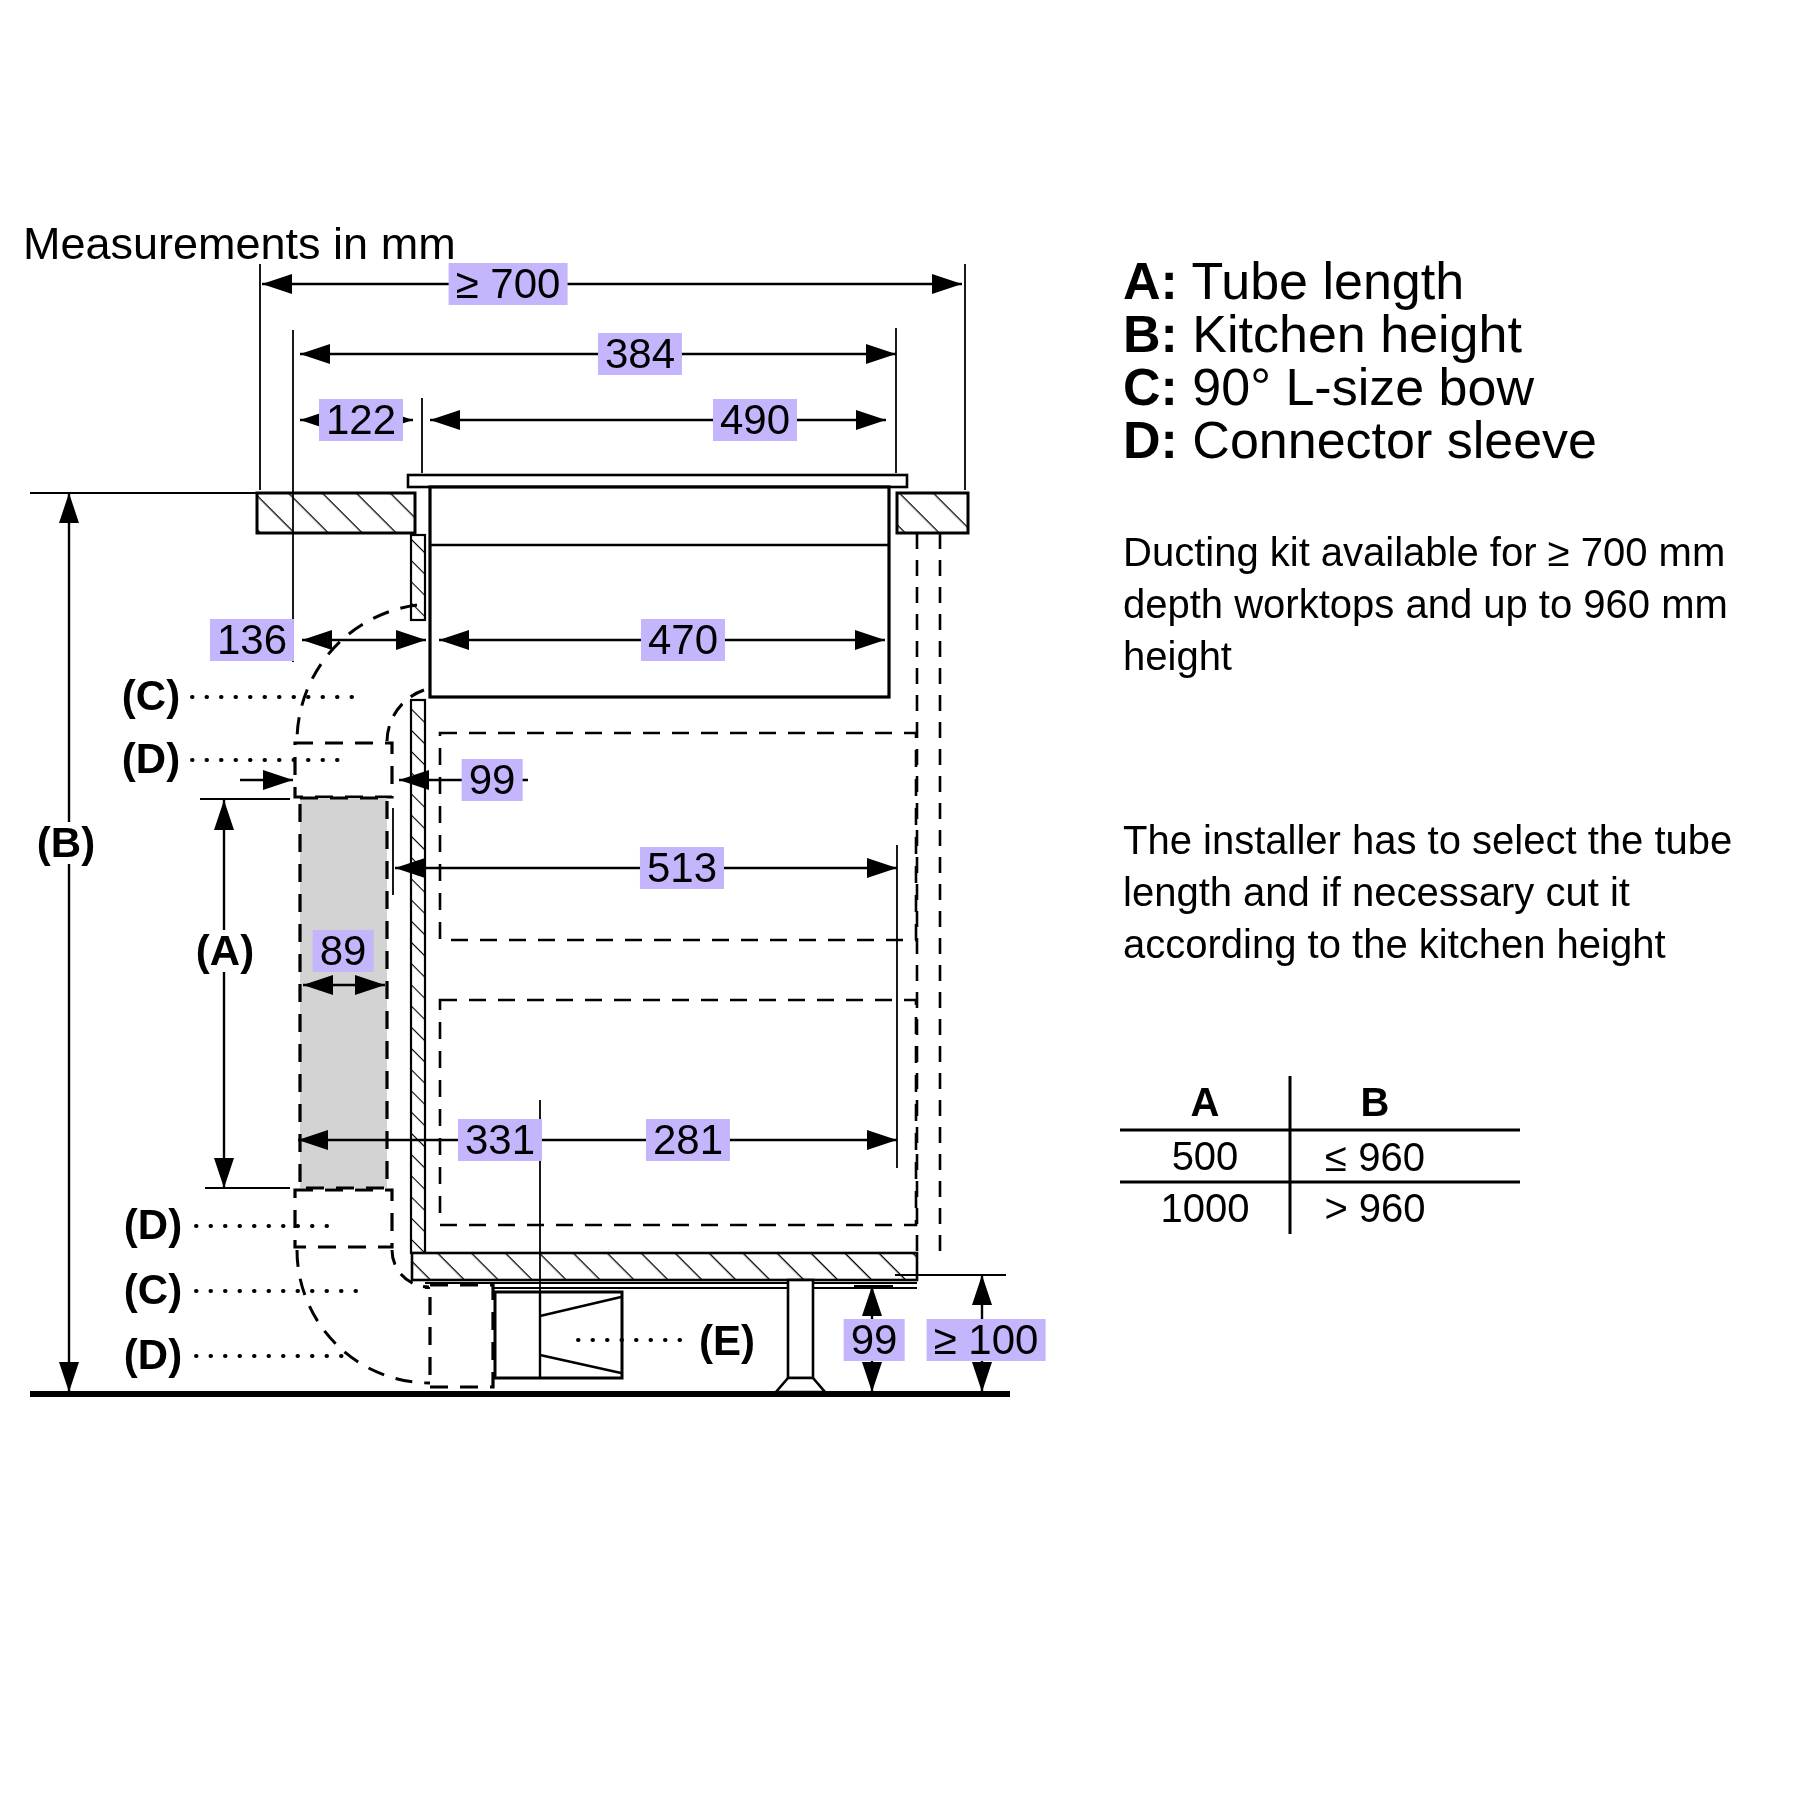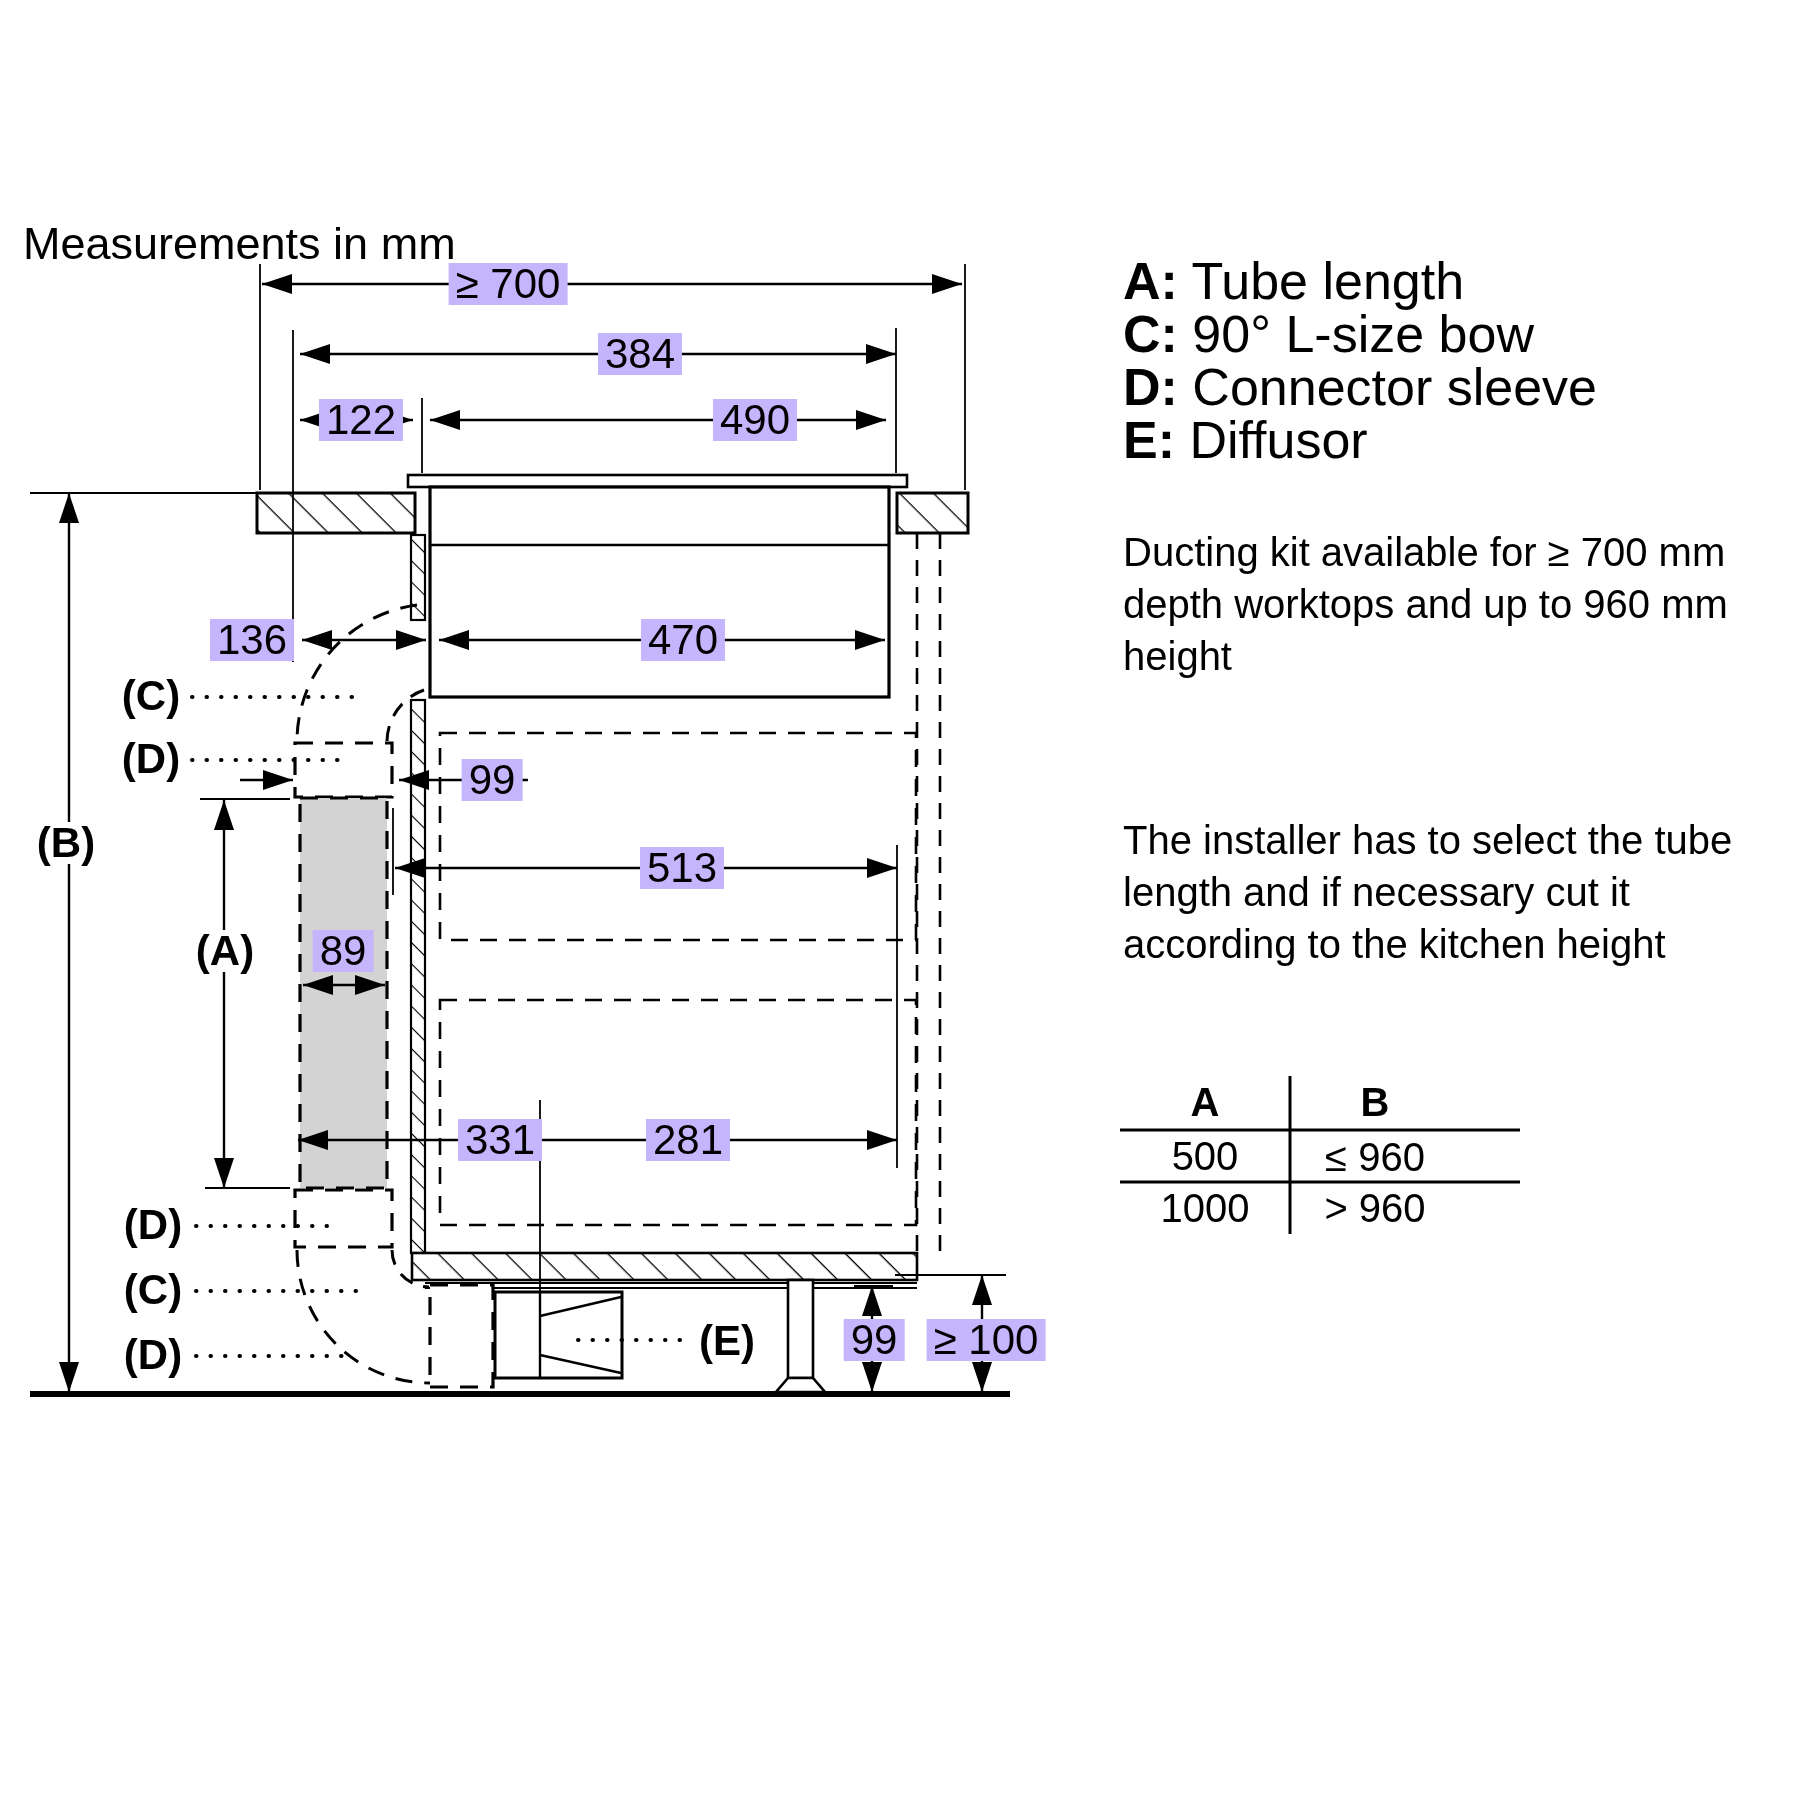--- a/index.html
+++ b/index.html
@@ -155,23 +155,23 @@
       <line x1="1120" y1="1130" x2="1520" y2="1130"></line>
       <line x1="1120" y1="1182" x2="1520" y2="1182"></line>
       <line x1="1290" y1="1076" x2="1290" y2="1234"></line>
     </g>
   </svg>
 
   <div class="abs page-title" style="left:23px;top:218px;">Measurements in mm</div>
 
   <div class="legend">
     <div><span class="k">A:</span> <span>Tube length</span></div>
+    <div><span class="k">B:</span> <span>Kitchen height</span></div>
     <div><span class="k">C:</span> <span>90° L-size bow</span></div>
     <div><span class="k">D:</span> <span>Connector sleeve</span></div>
-    <div><span class="k">E:</span> <span>Diffusor</span></div>
   </div>
 
   <div class="note" style="top:526px;">
     <div>Ducting kit available for ≥ 700 mm</div>
     <div>depth worktops and up to 960 mm</div>
     <div>height</div>
   </div>
   <div class="note" style="top:814px;">
     <div>The installer has to select the tube</div>
     <div>length and if necessary cut it</div>

